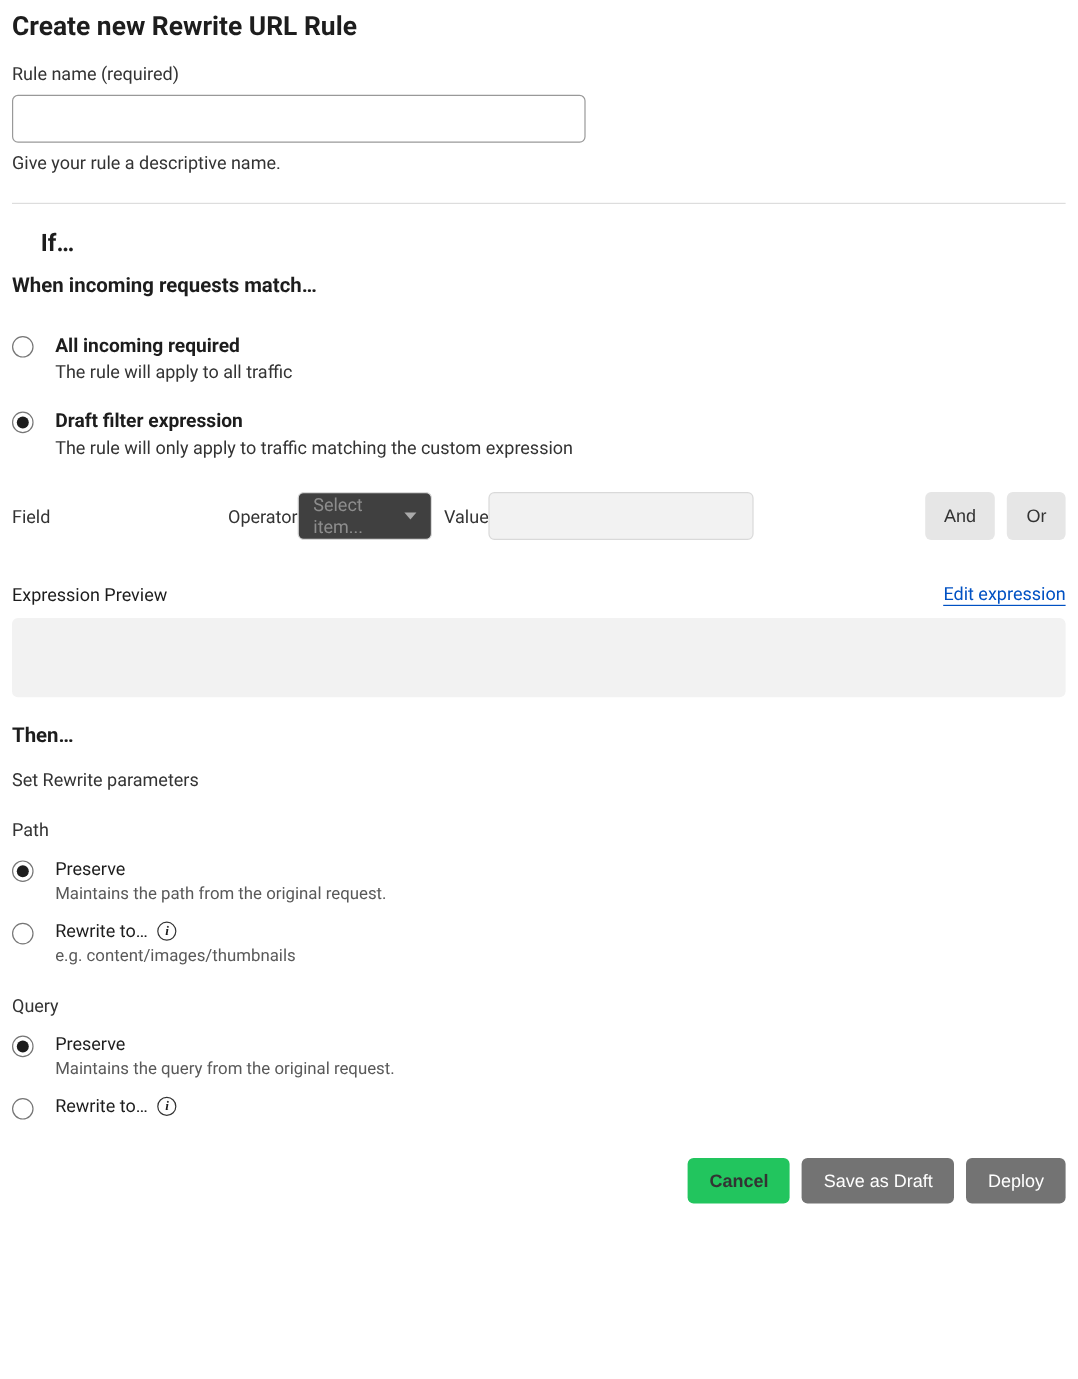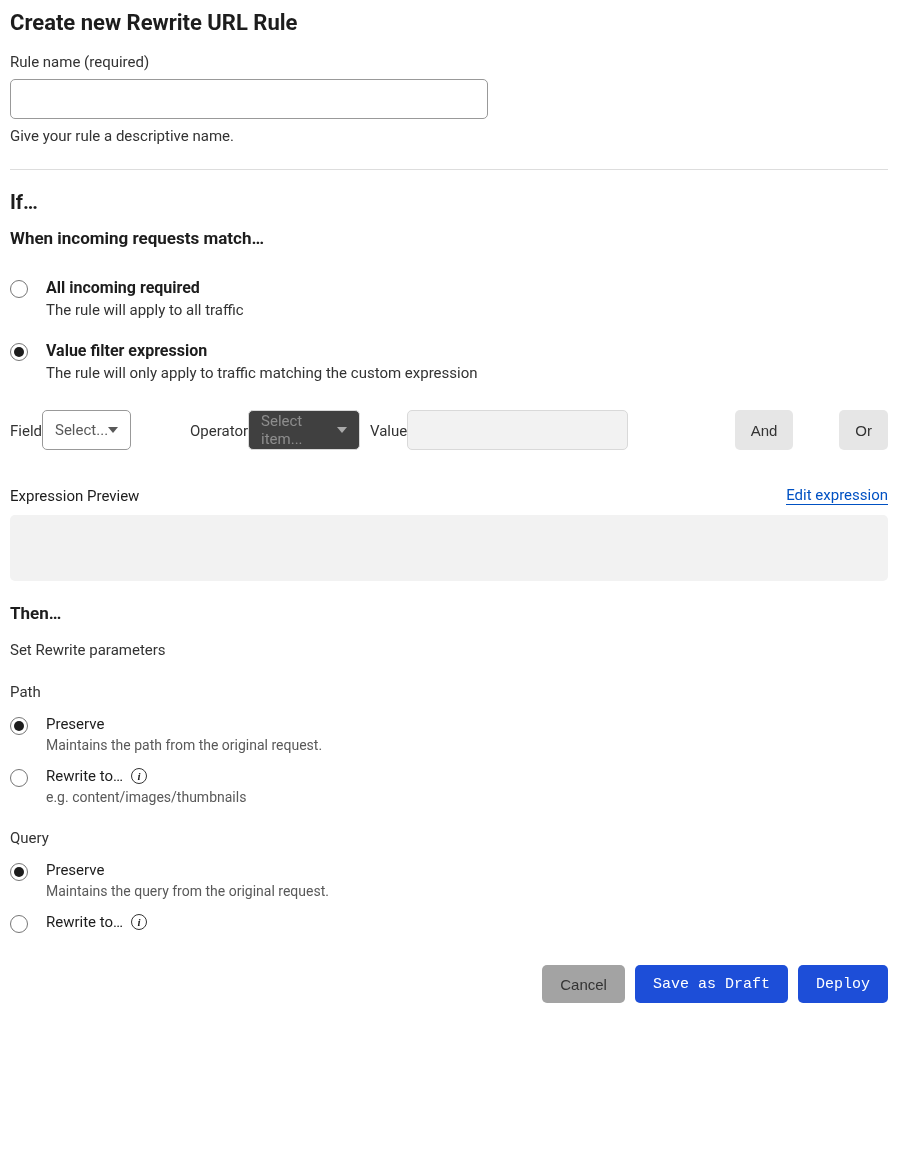--- a/index.html
+++ b/index.html
@@ -16,20 +16,21 @@
     }
     h1 {
       font-size: 22px;
       font-weight: 700;
       margin-bottom: 18px;
     }
     h2 {
       font-size: 20px;
       font-weight: 700;
       margin-bottom: 14px;
+      margin-left: 24px;
     }
     h3 {
       font-size: 17px;
       font-weight: 700;
       margin-bottom: 18px;
     }
     .label {
       font-size: 15px;
       color: #333;
       margin-bottom: 8px;
@@ -161,21 +162,20 @@
     .small-btn {
       height: 40px;
       padding: 5px 16px;
       background: #e6e6e6;
       border: none;
       border-radius: 5px;
       font-size: 15px;
       color: #333;
       cursor: pointer;
       margin-top: auto;
-      margin-left: 36px;
     }
     .preview-header {
       display: flex;
       justify-content: space-between;
       align-items: center;
       margin-bottom: 10px;
     }
     .edit-link {
       color: #0051c3;
       font-size: 15px;
@@ -222,27 +222,27 @@
     }
     .btn {
       height: 38px;
       padding: 0 18px;
       border: none;
       border-radius: 5px;
       font-size: 15px;
       cursor: pointer;
     }
     .btn-secondary {
-      background: #a3a3a3;
-      color: #333;
+      background: #22c55e;
+      color: #333;
+      font-weight: bold;
     }
     .btn-primary {
-      background: #1d4ed8;
+      background: #737373;
       color: #fff;
-      font-family: Liberation Mono, monospace;
     }
     .radio-group-wrap {
       margin-top: 30px;
     }
   </style>
 </head>
 <body>
 
 
 
@@ -266,33 +266,29 @@
       <div class="radio-title">All incoming required</div>
       <div class="radio-desc">The rule will apply to all traffic</div>
     </div>
   </div>
 
   <div class="radio-row">
     <span class="radio-outer selected">
         <span class="radio-inner"></span>
       </span>
     <div class="radio-content">
-      <div class="radio-title">Value filter expression</div>
+      <div class="radio-title">Draft filter expression</div>
       <div class="radio-desc">The rule will only apply to traffic matching the custom expression</div>
     </div>
   </div>
 </div>
 
 <div class="filter-row" style="margin-top:28px;">
   <div class="filter-col" style="width:170px;">
     <div class="filter-col-label">Field</div>
-    <div class="select-box">
-      <span>Select...</span>
-      <span class="caret"></span>
-    </div>
   </div>
   <div class="filter-col" style="width:170px;">
     <div class="filter-col-label">Operator</div>
     <div class="select-box disabled">
       <span>Select item...</span>
       <span class="caret"></span>
     </div>
   </div>
   <div class="filter-col" style="flex:1;">
     <div class="filter-col-label">Value</div>

